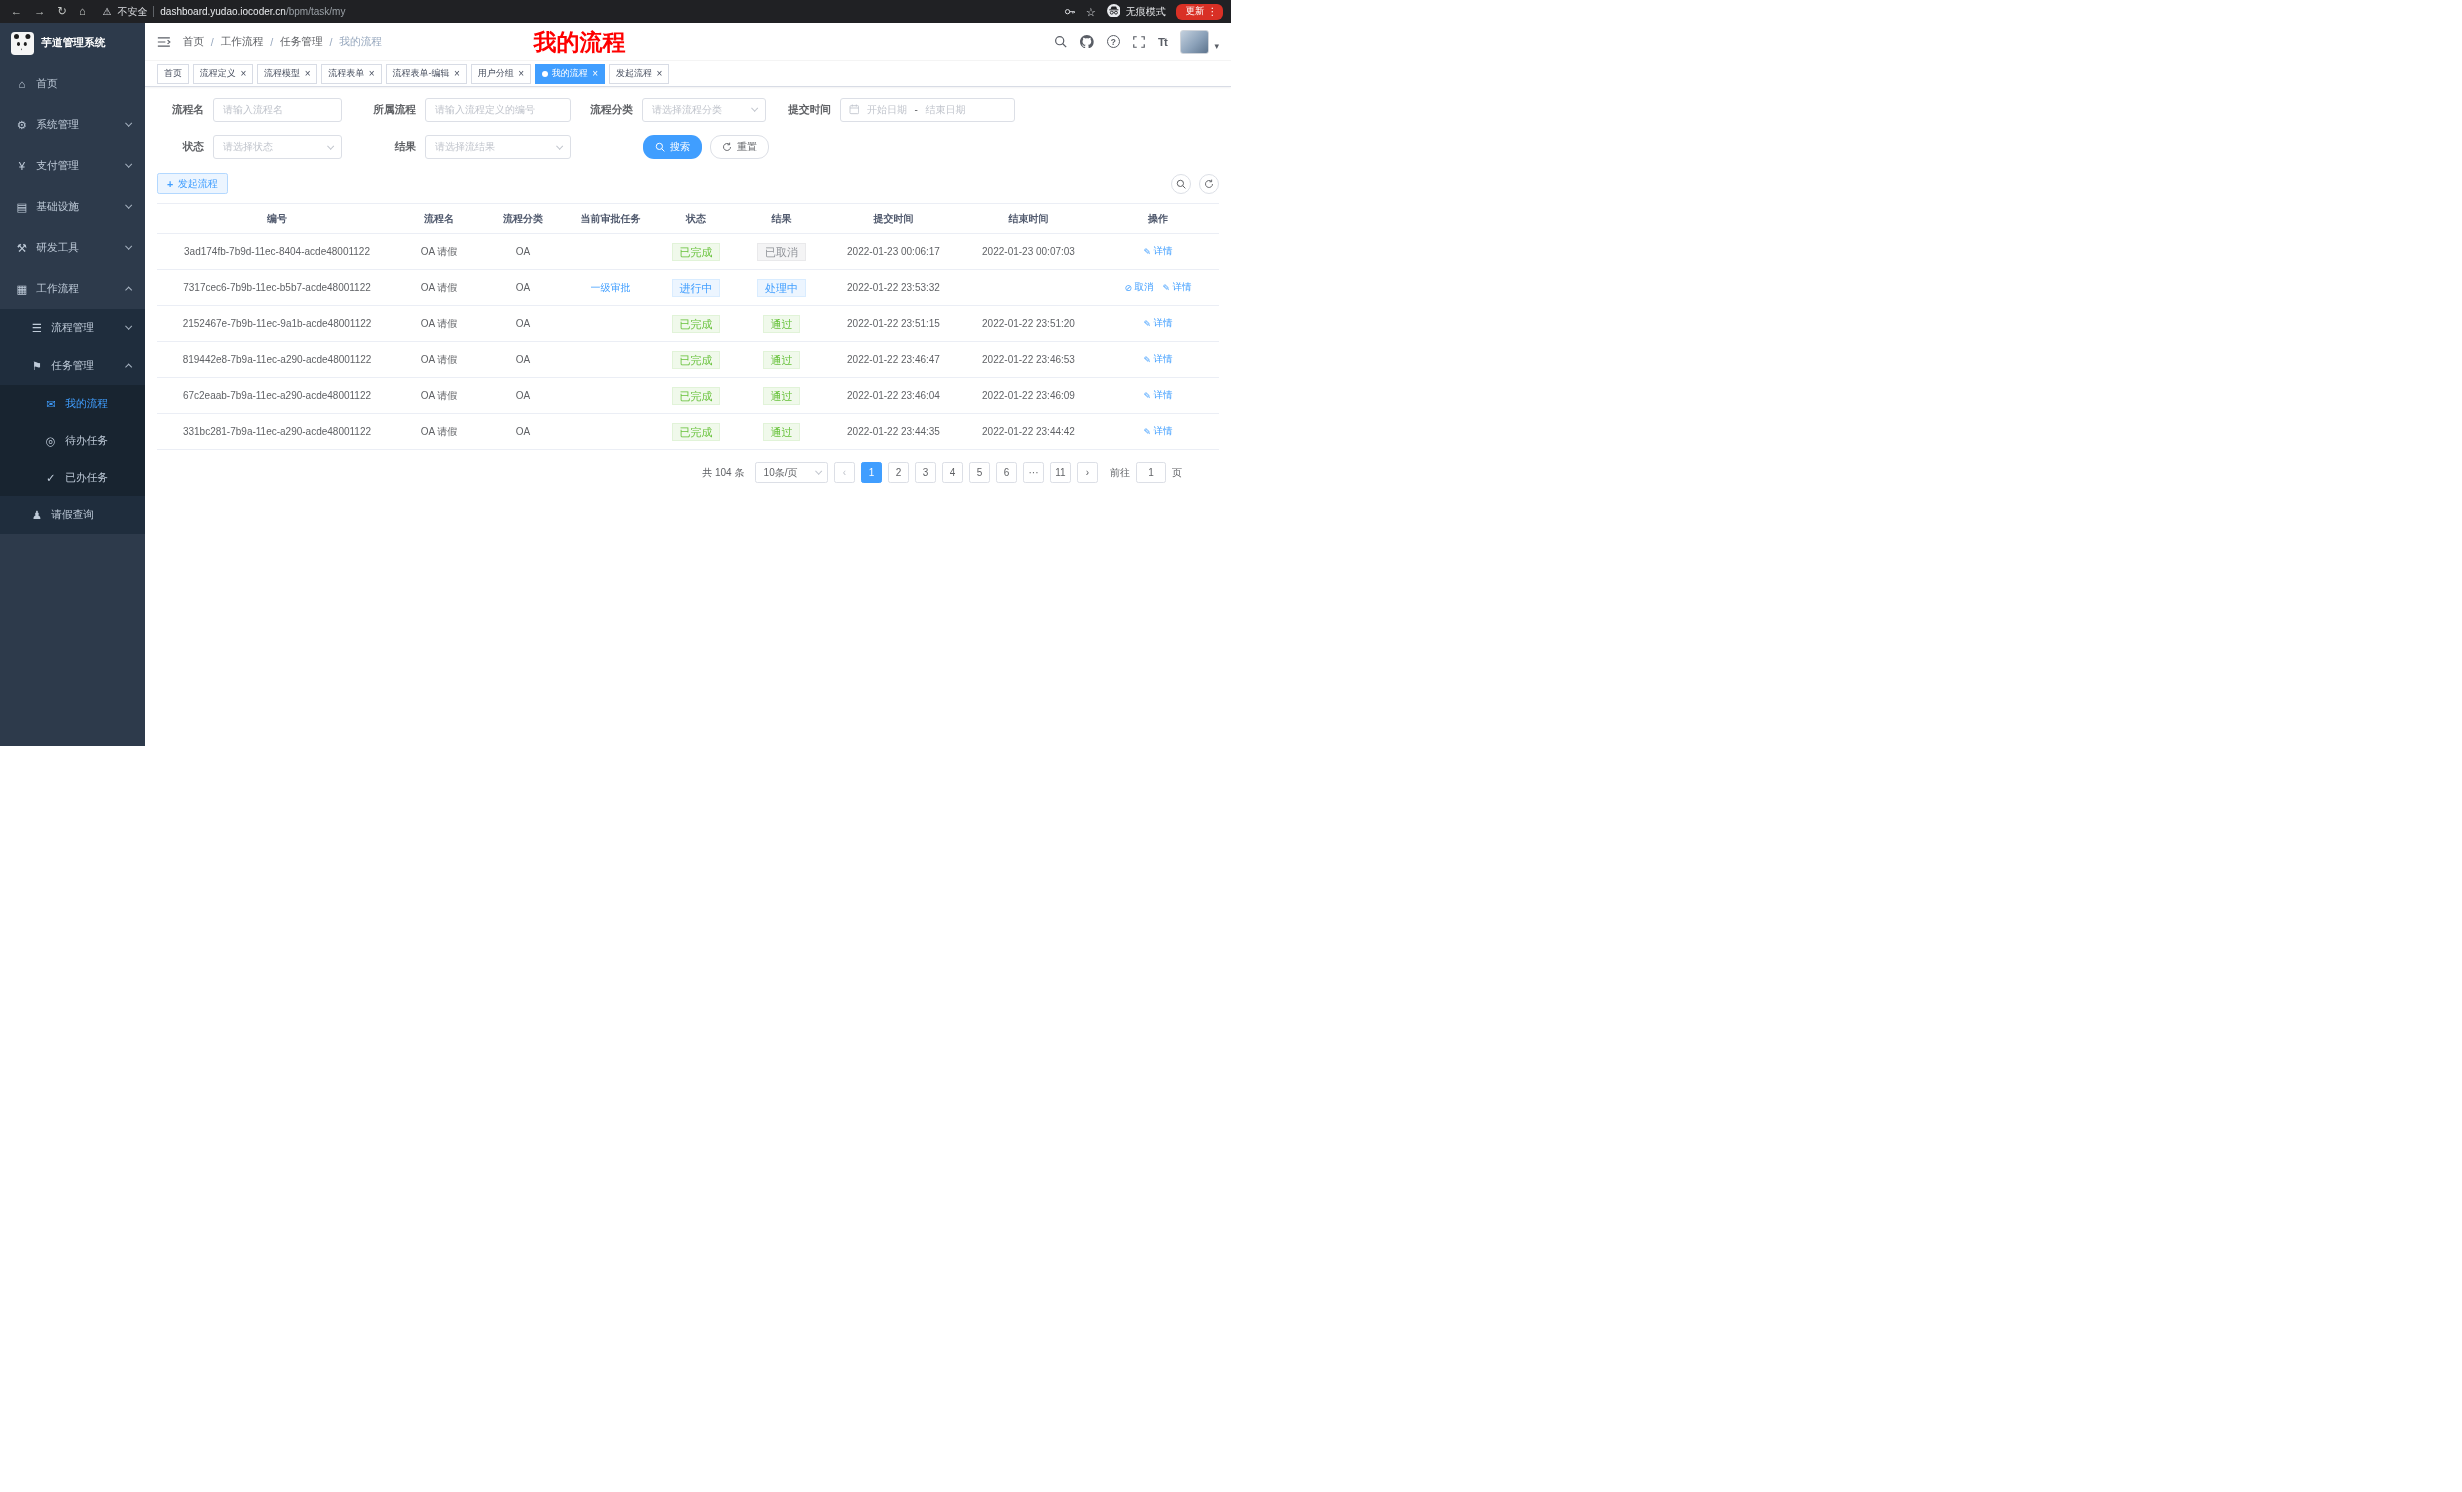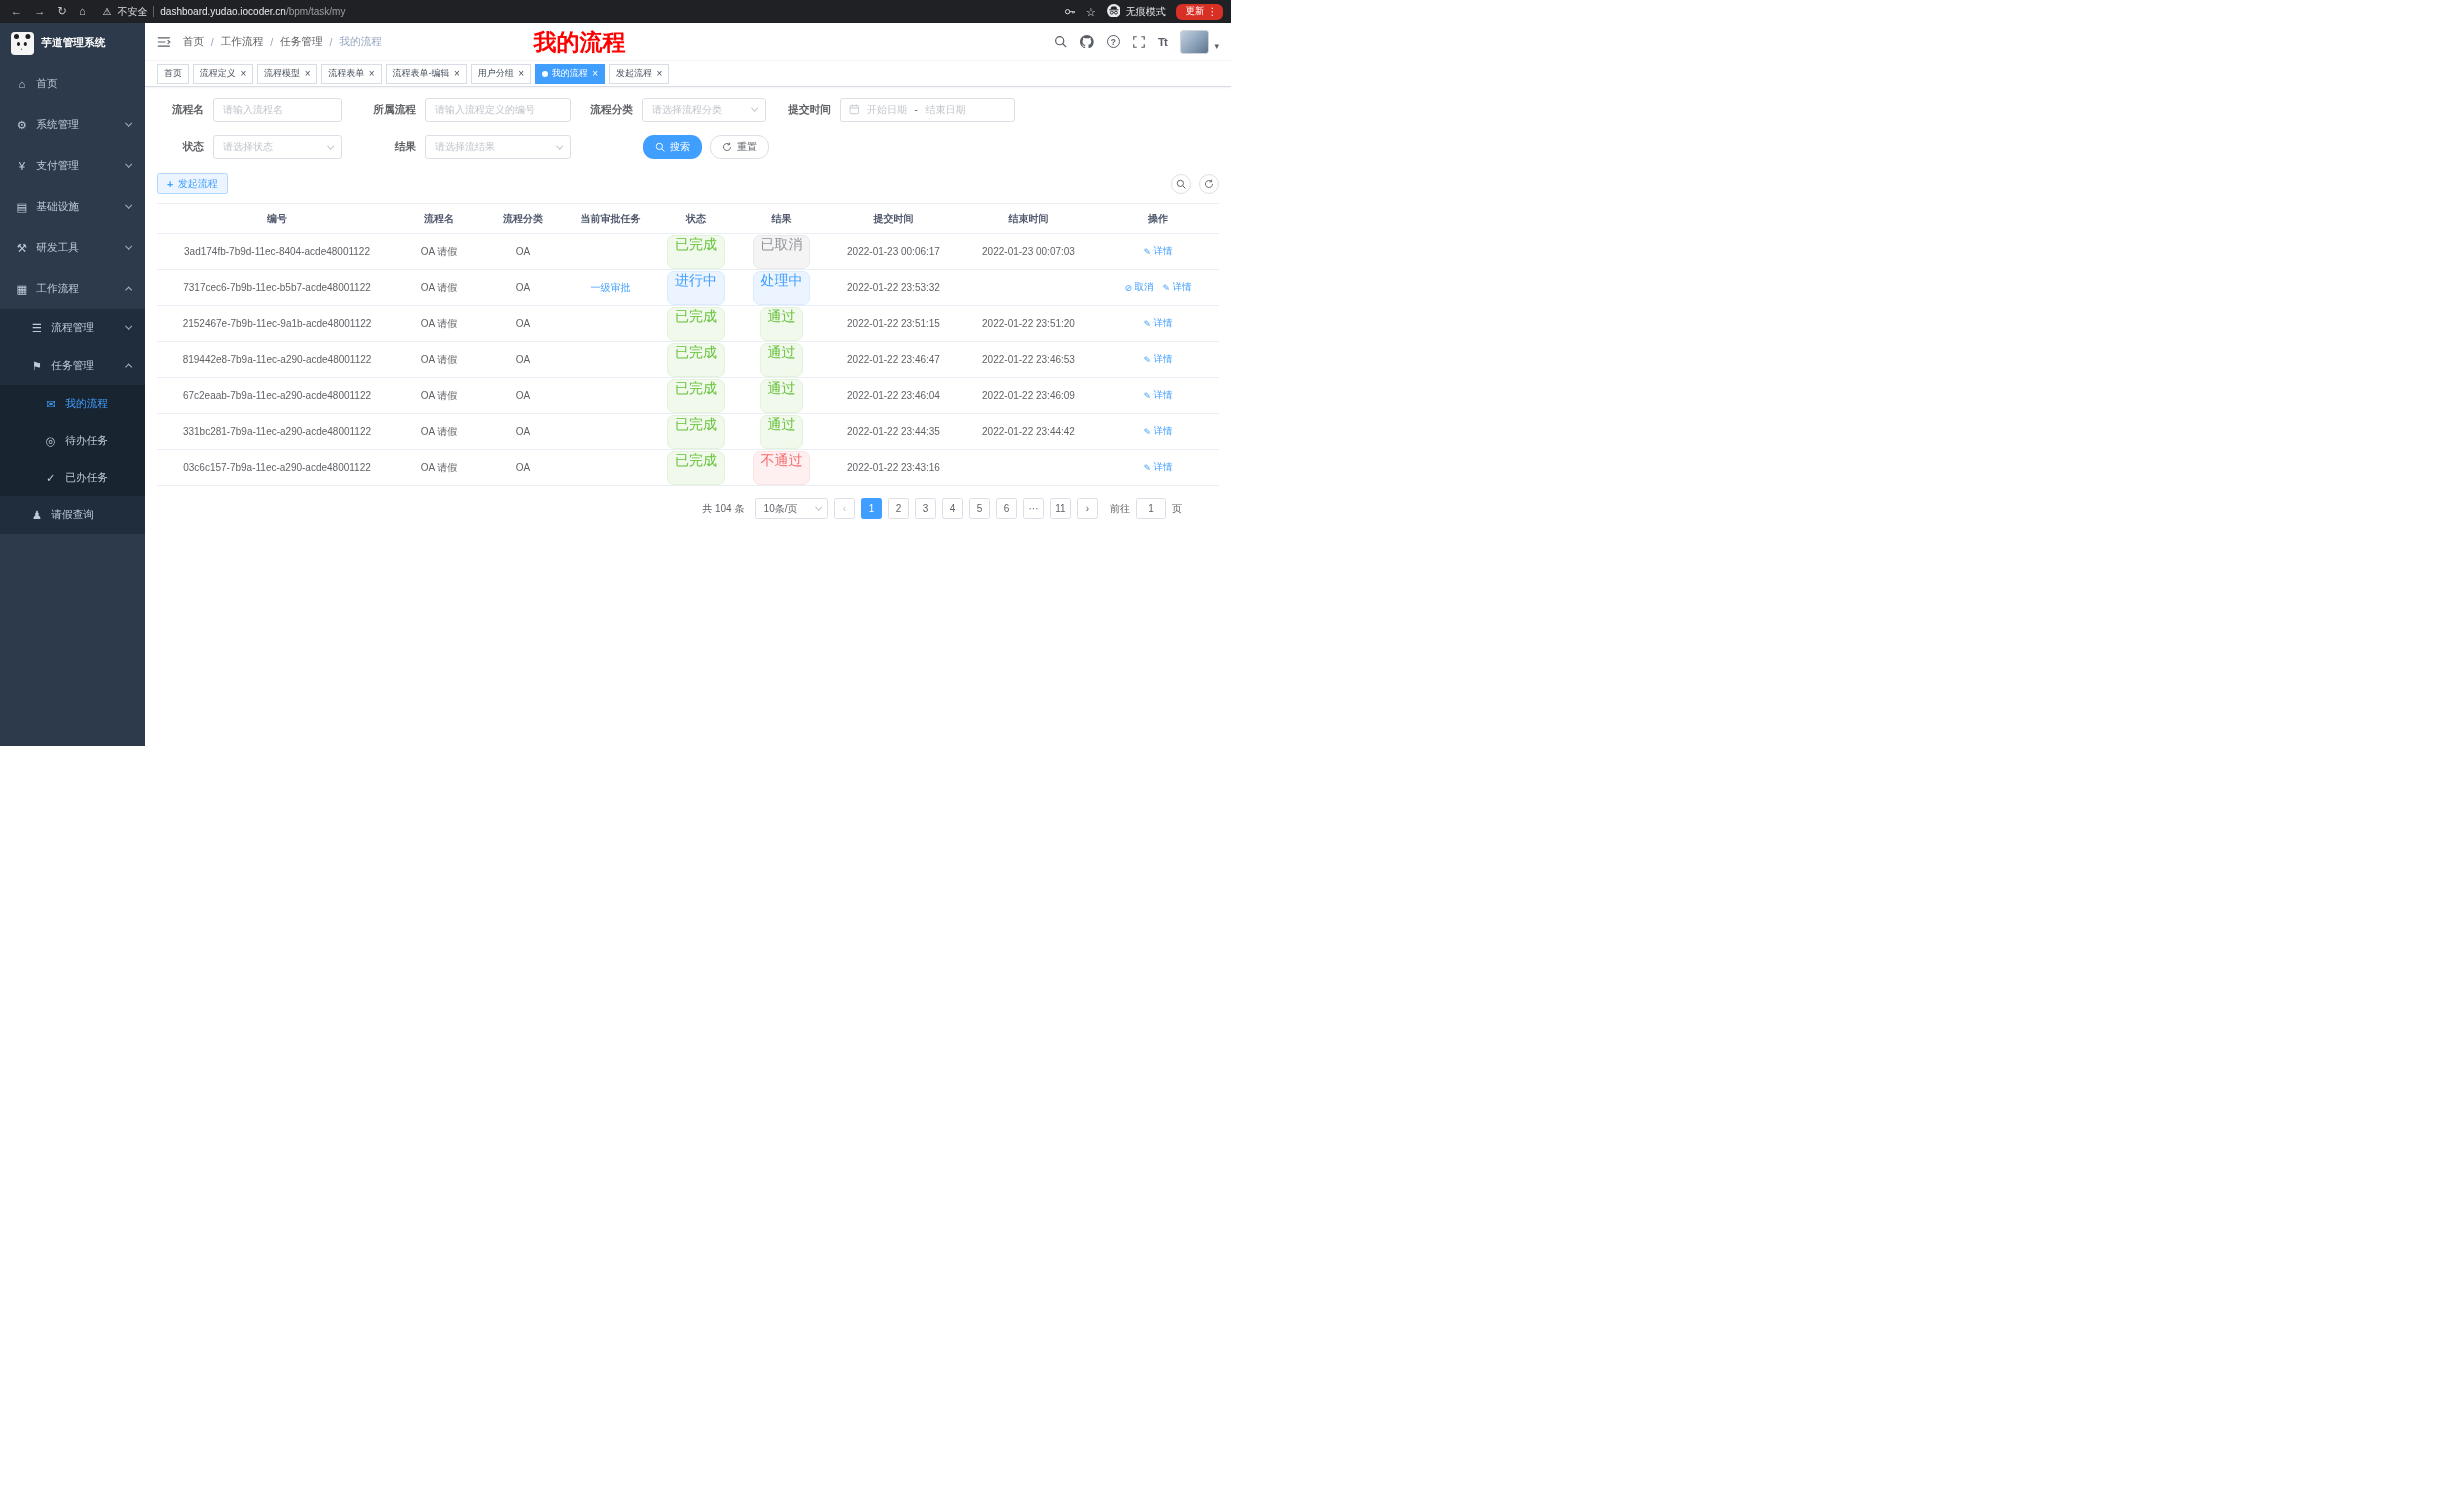--- a/index.html
+++ b/index.html
@@ -96,21 +96,21 @@
   thead th{height:30px;font-weight:700;color:#515a6e;border-top:0.8px solid #ebeef5;border-bottom:0.8px solid #ebeef5;text-align:center;white-space:nowrap}
   tbody td{height:36px;border-bottom:0.8px solid #ebeef5;text-align:center;color:#606266;white-space:nowrap;overflow:hidden}
   th:nth-child(1),td:nth-child(1){width:240px}
   th:nth-child(2),td:nth-child(2){width:84px}
   th:nth-child(3),td:nth-child(3){width:84px}
   th:nth-child(4),td:nth-child(4){width:91px}
   th:nth-child(5),td:nth-child(5){width:80px}
   th:nth-child(6),td:nth-child(6){width:91px}
   th:nth-child(7),td:nth-child(7){width:133px}
   th:nth-child(8),td:nth-child(8){width:137px}
-  .tag{display:inline-block;height:34px;line-height:16.7px;padding:0 6.8px;border:0.8px solid;border-radius:7px;font-size:14px}
+  .tag{display:inline-block;height:18px;line-height:16.7px;padding:0 6.8px;border:0.8px solid;border-radius:0;font-size:11px}
   .t-success{background:#f0f9eb;border-color:#e1f3d8;color:#67c23a}
   .t-info{background:#f4f4f5;border-color:#e9e9eb;color:#909399}
   .t-primary{background:#ecf5ff;border-color:#d9ecff;color:#409eff}
   .t-danger{background:#fef0f0;border-color:#fde2e2;color:#f56c6c}
   .link{color:#409eff;text-decoration:none;cursor:pointer}
   .act{display:inline-flex;align-items:center;gap:2.3px;margin:0 4.6px;font-size:9.5px}
   .act-ic{font-size:9px}
 
   
   .pgn{display:flex;align-items:center;justify-content:flex-end;gap:6px;margin:12px 37px 0 0;font-size:10px;color:#606266}
@@ -476,34 +476,20 @@
               <td></td>
               <td><span class="tag t-success">已完成</span></td>
               <td><span class="tag t-success">通过</span></td>
               <td>2022-01-22 23:44:35</td>
               <td>2022-01-22 23:44:42</td>
               <td><a class="link act">
                   <span class="act-ic">✎</span>
                   <span>详情</span>
                 </a></td>
             </tr>
-            <tr>
-              <td>03c6c157-7b9a-11ec-a290-acde48001122</td>
-              <td>OA 请假</td>
-              <td>OA</td>
-              <td></td>
-              <td><span class="tag t-success">已完成</span></td>
-              <td><span class="tag t-danger">不通过</span></td>
-              <td>2022-01-22 23:43:16</td>
-              <td></td>
-              <td><a class="link act">
-                  <span class="act-ic">✎</span>
-                  <span>详情</span>
-                </a></td>
-            </tr>
           </tbody>
       </table>
 
       <div class="pgn">
         <span class="pg-total">共 104 条</span>
         <div class="pg-size">
           <span>10条/页</span>
           <span class="chev"></span>
         </div>
         <button class="pg-btn disabled">‹</button>

